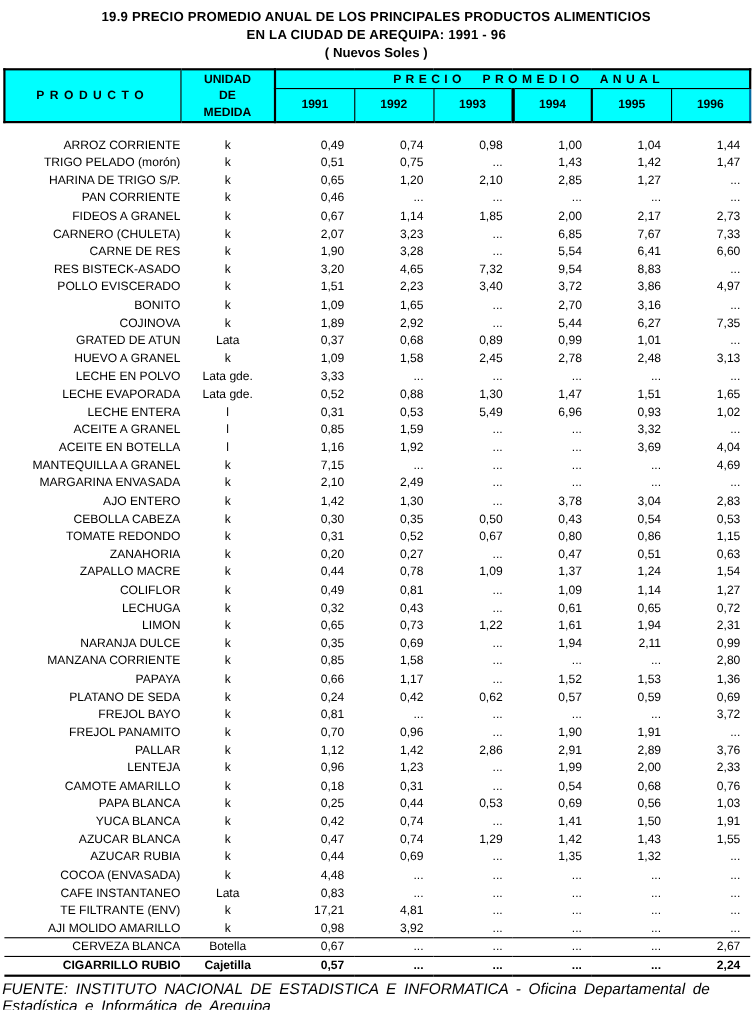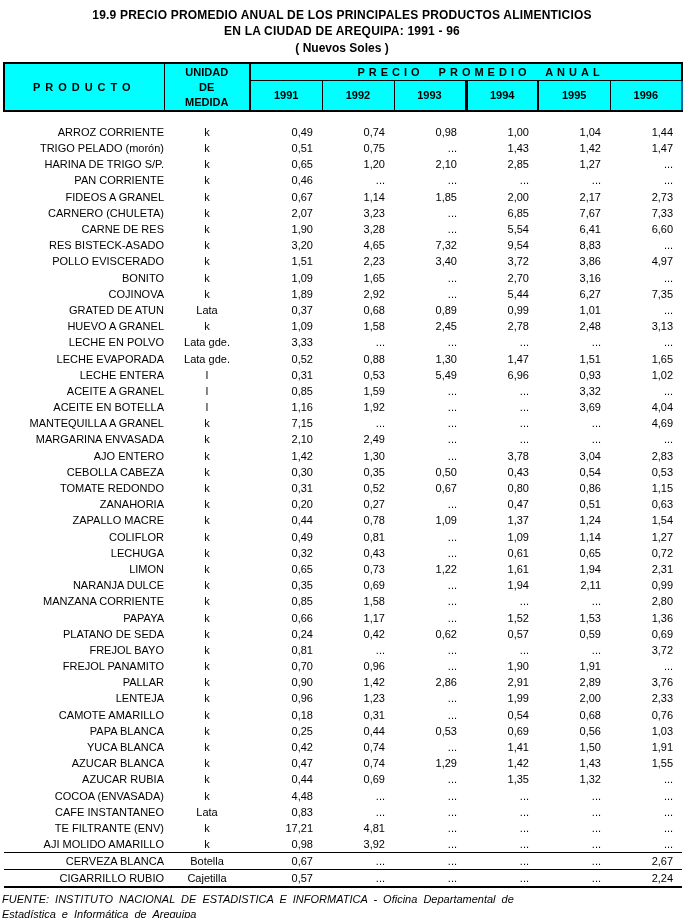--- a/index.html
+++ b/index.html
@@ -67,26 +67,26 @@
     vertical-align: middle;
     white-space: nowrap;
     overflow: hidden;
   }
   tbody tr:first-child td { padding-top: 12px; }
   td.c-prod { text-align: right; padding-left: 4px; }
   td.c-unit { text-align: center; }
   td.c-val  { text-align: right; padding-right: 9px; }
   tbody tr:nth-child(45) td,
   tbody tr:nth-child(46) td { border-bottom: 1px solid #000; }
-  tbody tr:last-child td { border-bottom: 2px solid #000; }
+  tbody tr:last-child td { border-bottom: 2px solid #000; font-weight: bold; }
 
   
   .footer { margin: 4px 0 0 2px; }
   .footer-line {
-    font-size: 11px; font-style: italic; line-height: 15px;
+    font-size: 14px; font-style: italic; line-height: 15px;
     word-spacing: 3px;
   }
 </style>
 </head>
 <body>
 
 <div class="page">
 
   <div class="title-block">
     <div class="title-line">19.9 PRECIO PROMEDIO ANUAL DE LOS PRINCIPALES PRODUCTOS ALIMENTICIOS</div>
@@ -461,21 +461,21 @@
           <td class="c-val">0,70</td>
           <td class="c-val">0,96</td>
           <td class="c-val">...</td>
           <td class="c-val">1,90</td>
           <td class="c-val">1,91</td>
           <td class="c-val">...</td>
         </tr>
         <tr>
           <td class="c-prod">PALLAR</td>
           <td class="c-unit">k</td>
-          <td class="c-val">0,90</td>
+          <td class="c-val">1,12</td>
           <td class="c-val">1,42</td>
           <td class="c-val">2,86</td>
           <td class="c-val">2,91</td>
           <td class="c-val">2,89</td>
           <td class="c-val">3,76</td>
         </tr>
         <tr>
           <td class="c-prod">LENTEJA</td>
           <td class="c-unit">k</td>
           <td class="c-val">0,96</td>

